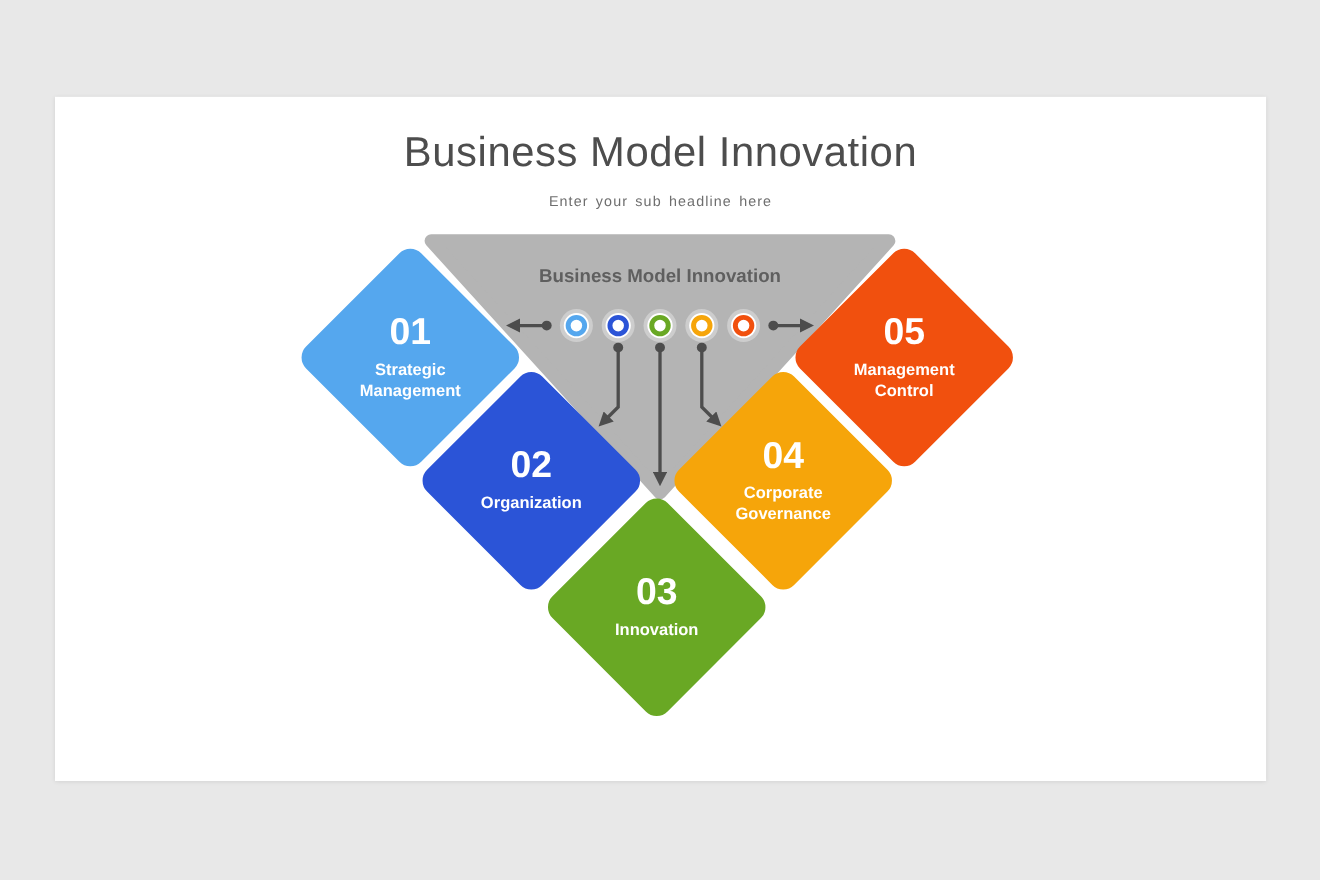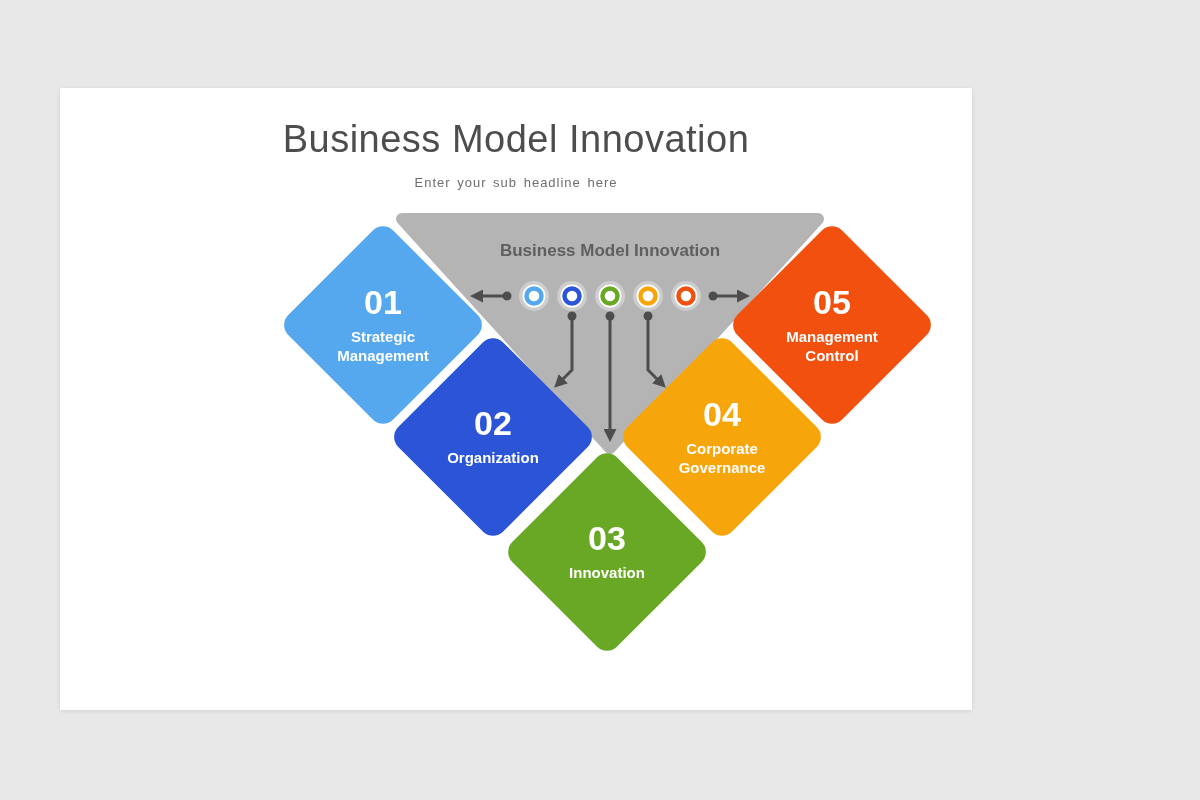--- a/index.html
+++ b/index.html
@@ -4,22 +4,22 @@
 <style>
   * { margin: 0; padding: 0; box-sizing: border-box; }
   html, body {
     width: 1200px; height: 800px;
     background: #e8e8e8;
     font-family: "Liberation Sans", sans-serif;
     overflow: hidden;
   }
   .slide {
     position: absolute;
-    left: 60px; top: 88px;
-    width: 912px; height: 622px;
+    left: 50px; top: 88px;
+    width: 1101px; height: 622px;
     background: #ffffff;
     box-shadow: 0 1px 4px rgba(0,0,0,0.10);
   }
   .slide-header { text-align: center; }
   .title {
     margin-top: 30px;
     font-size: 38px;
     font-weight: 500;
     color: #4d4d4d;
     letter-spacing: 0.5px;

